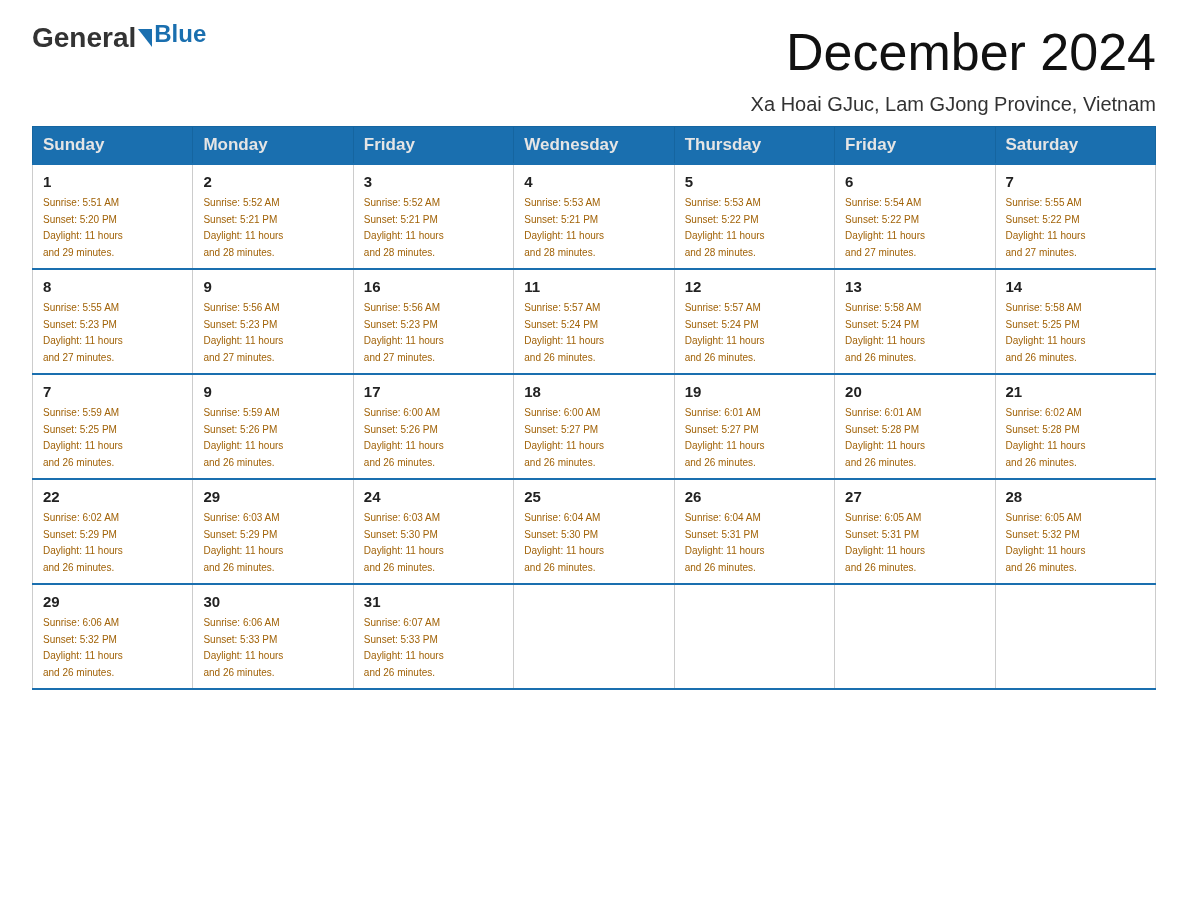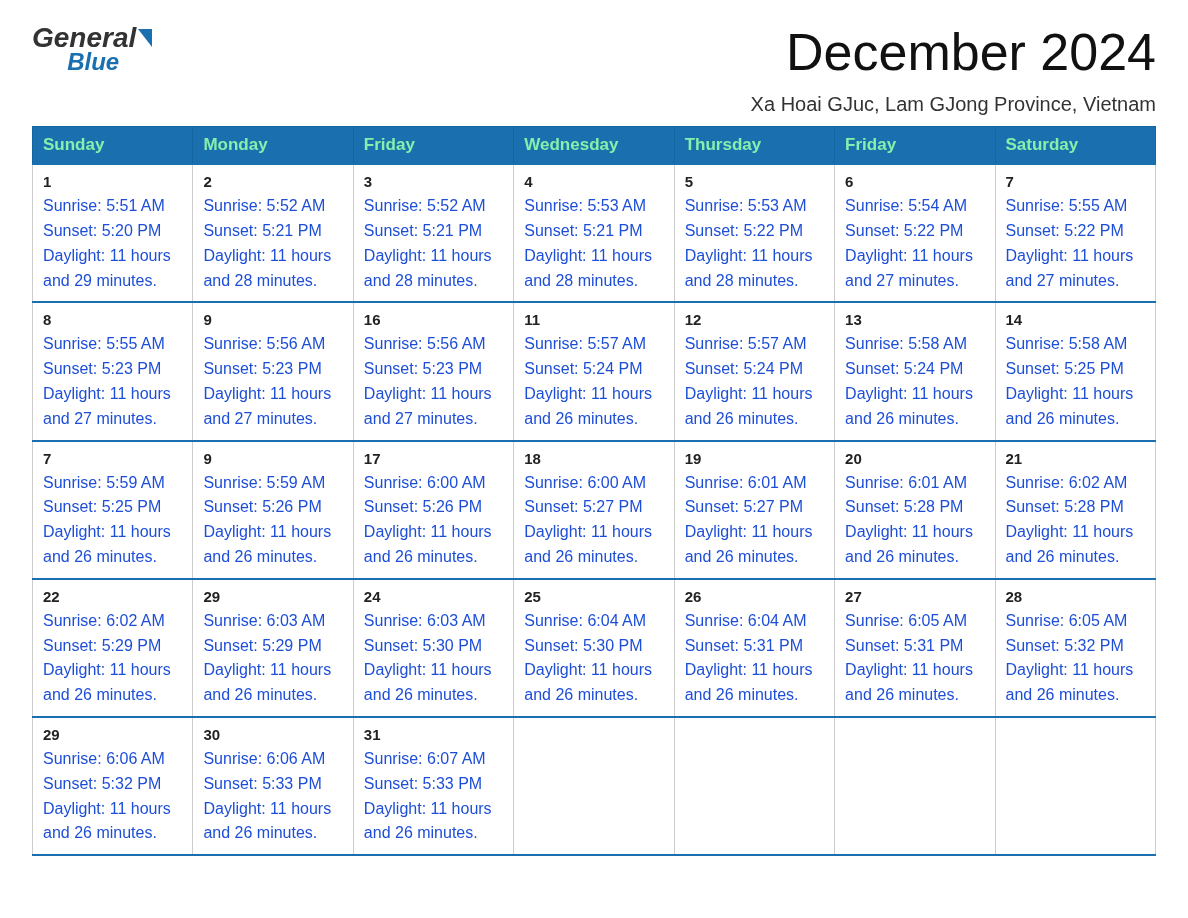--- a/index.html
+++ b/index.html
@@ -11,23 +11,22 @@
       min-height: 918px;
     }
     .header {
       display: flex;
       align-items: flex-start;
       justify-content: space-between;
       margin-bottom: 10px;
     }
     .logo {
       display: flex;
-      flex-direction: column;
-      align-items: center;
-      font-style: italic;
+      flex-direction: row;
+      align-items: flex-start;
     }
     .logo-text {
       display: flex;
       align-items: center;
       font-size: 28px;
       font-weight: bold;
       color: #333;
       line-height: 1;
     }
     .logo-general { color: #333; }
@@ -60,21 +59,21 @@
       margin-top: 12px;
     }
     .calendar {
       width: 100%;
       border-collapse: collapse;
       border: 1.5px solid #999;
       margin-top: 10px;
     }
     .calendar th {
       background: #1a6faf;
-      color: #86efac;
+      color: #e5e5e5;
       font-size: 17px;
       font-weight: bold;
       padding: 8px 10px;
       text-align: left;
       border: 1px solid #1565a0;
     }
     .calendar td {
       vertical-align: top;
       padding: 8px 10px;
       border: 1px solid #ccc;
@@ -86,23 +85,23 @@
     .calendar tr {
       border-bottom: 2px solid #1a6faf;
     }
     .day-number {
       font-size: 15px;
       font-weight: bold;
       display: block;
       margin-bottom: 4px;
     }
     .day-detail {
-      font-size: 16px;
+      font-size: 10px;
       line-height: 1.55;
-      color: #1d4ed8;
+      color: #a16207;
     }
     .empty-cell {
       background: #fff;
     }
   </style>
 </head>
 <body>
 
 <div class="header">
   <div class="logo">

